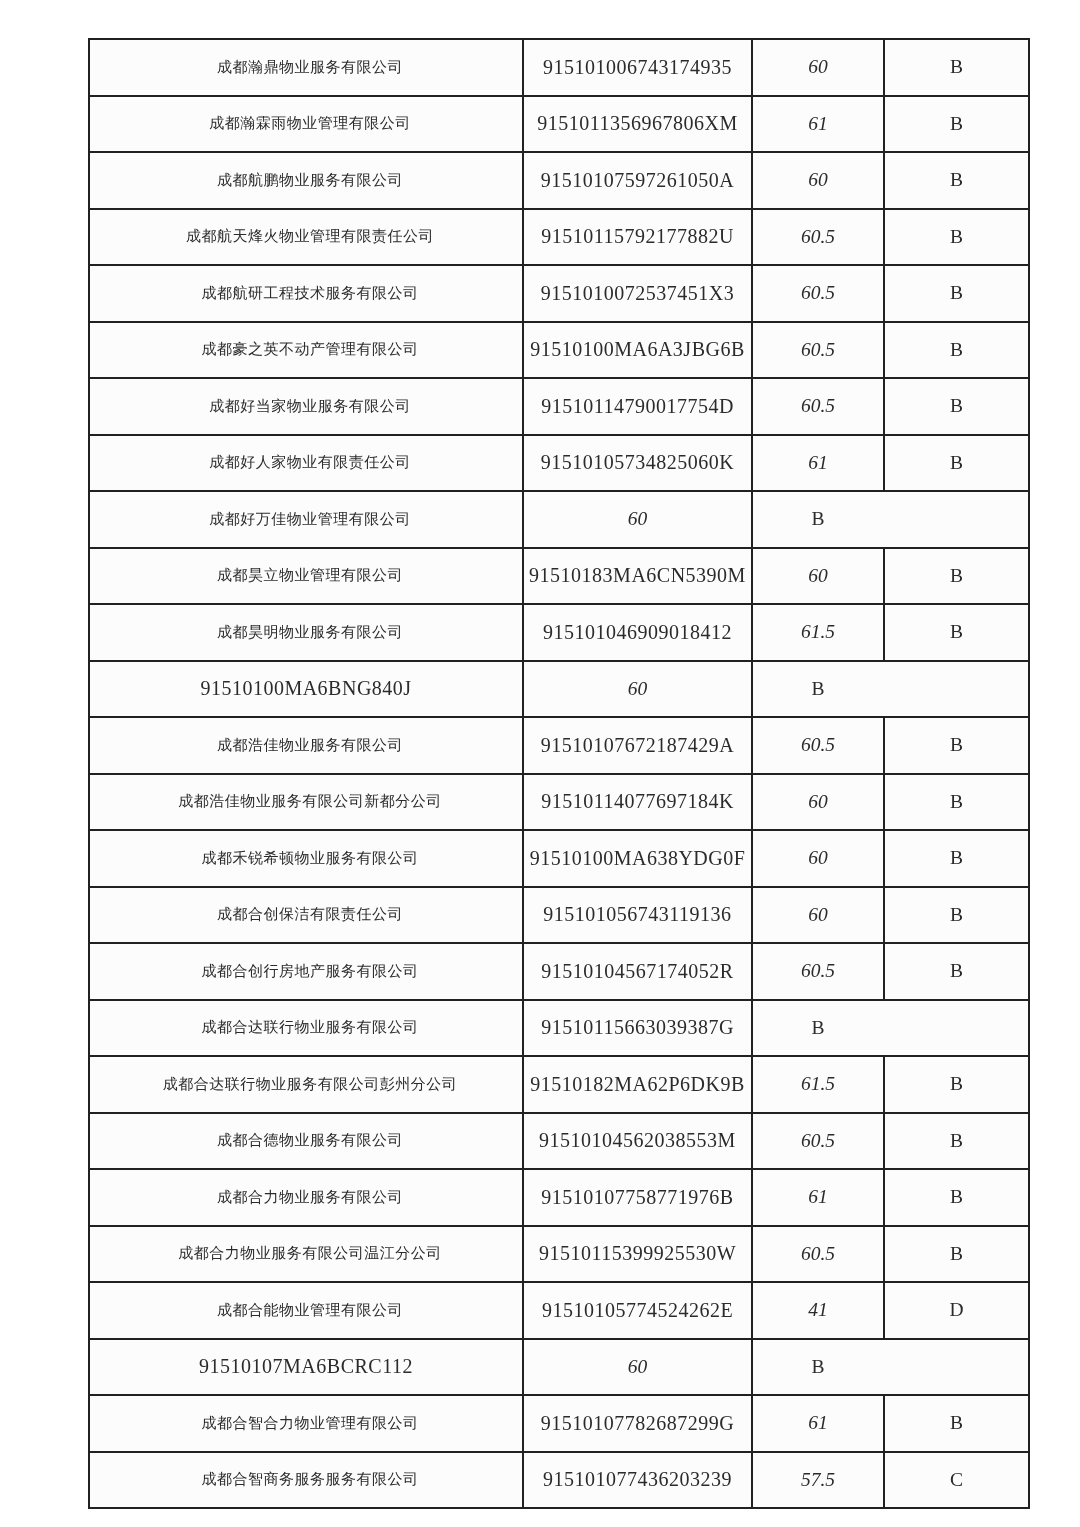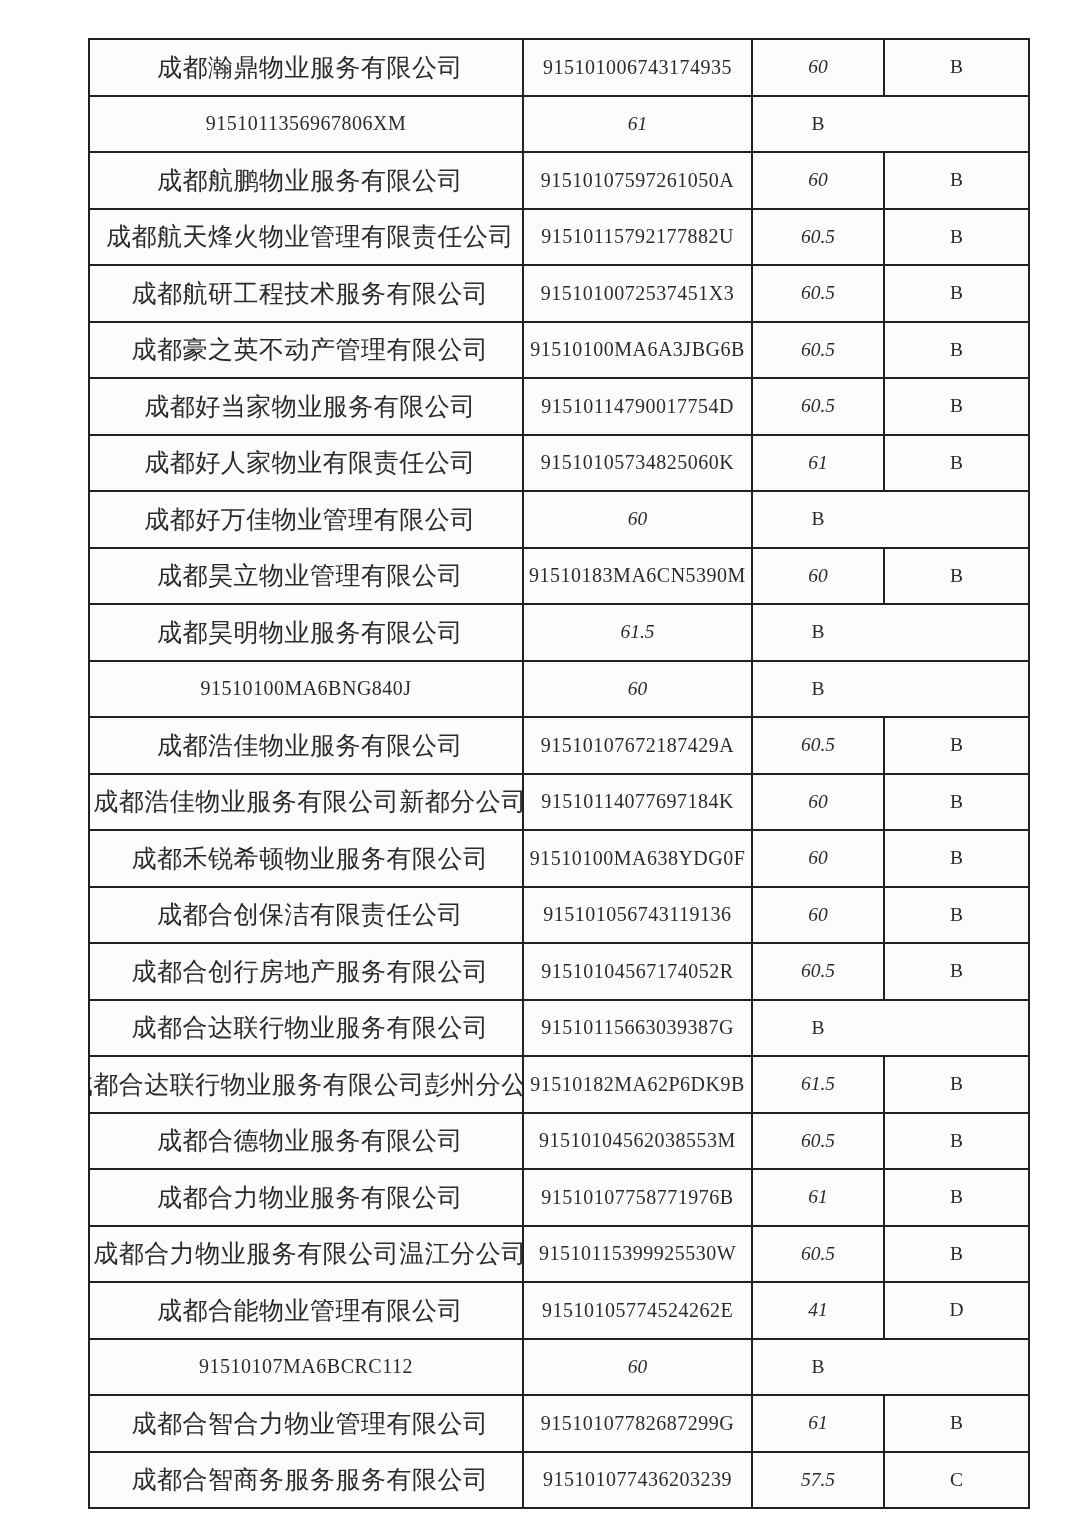--- a/index.html
+++ b/index.html
@@ -39,37 +39,38 @@
     align-items: center;
     justify-content: center;
     overflow: hidden;
     white-space: nowrap;
     color: #2b2b2b;
     box-sizing: border-box;
   }
   .td + .td {
     border-left: 2px solid #212121;
   }
-  .td.name  { font-size: 25px; letter-spacing: 0.5px; padding-left: 8px; }
+  .td.name  { font-size: 15px; letter-spacing: 0.5px; padding-left: 8px; }
   .td.code  { font-size: 20px; letter-spacing: 0.5px; }
   .td.score { font-size: 19.5px; font-style: italic; }
   .td.grade { font-size: 19.5px; }
 </style>
 </head>
 <body>
 
 <div class="page">
   <div class="rating-table">
       <div class="tr">
     <div class="td name">成都瀚鼎物业服务有限公司</div>
     <div class="td code">915101006743174935</div>
     <div class="td score">60</div>
     <div class="td grade">B</div>
   </div>
       <div class="tr">
+    <div class="td name">成都瀚霖雨物业管理有限公司</div>
     <div class="td code">9151011356967806XM</div>
     <div class="td score">61</div>
     <div class="td grade">B</div>
   </div>
       <div class="tr">
     <div class="td name">成都航鹏物业服务有限公司</div>
     <div class="td code">91510107597261050A</div>
     <div class="td score">60</div>
     <div class="td grade">B</div>
   </div>
@@ -109,20 +110,21 @@
     <div class="td grade">B</div>
   </div>
       <div class="tr">
     <div class="td name">成都昊立物业管理有限公司</div>
     <div class="td code">91510183MA6CN5390M</div>
     <div class="td score">60</div>
     <div class="td grade">B</div>
   </div>
       <div class="tr">
     <div class="td name">成都昊明物业服务有限公司</div>
+    <div class="td code">915101046909018412</div>
     <div class="td score">61.5</div>
     <div class="td grade">B</div>
   </div>
       <div class="tr">
     <div class="td code">91510100MA6BNG840J</div>
     <div class="td score">60</div>
     <div class="td grade">B</div>
   </div>
       <div class="tr">
     <div class="td name">成都浩佳物业服务有限公司</div>

